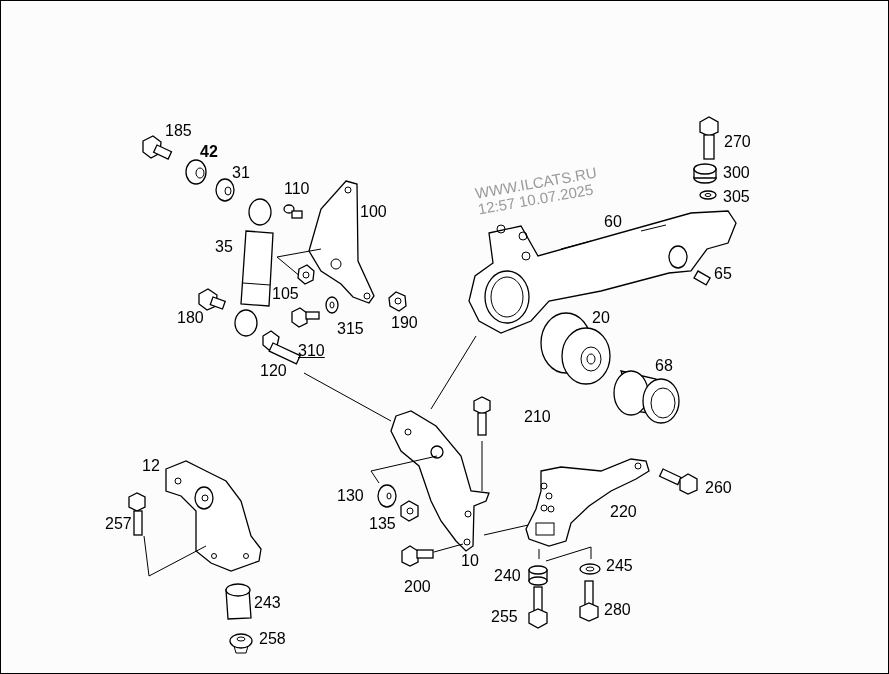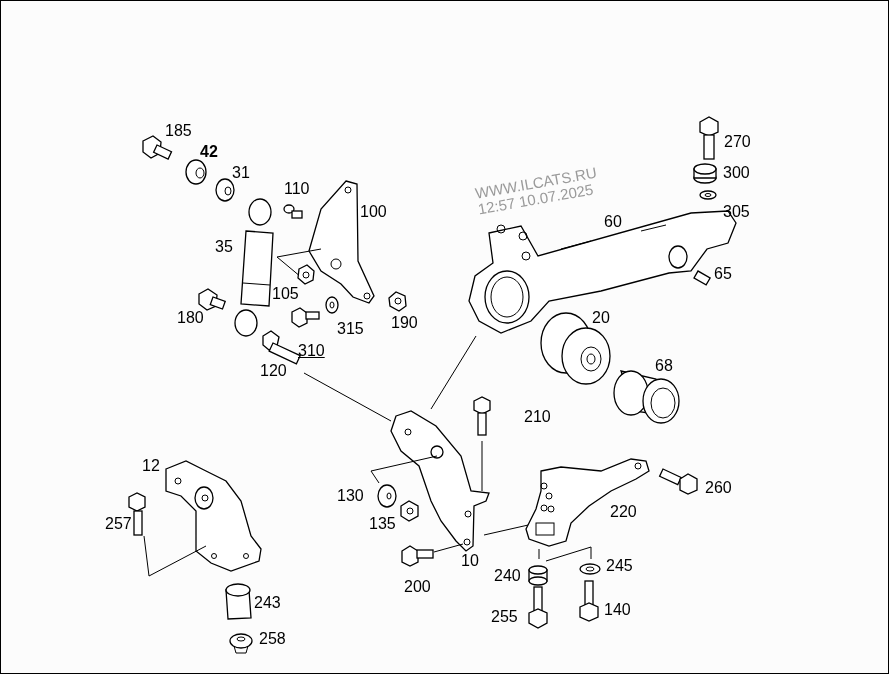--- a/index.html
+++ b/index.html
@@ -243,33 +243,33 @@
   <span class="lbl" style="left:359px;top:203px;">100</span>
   <span class="lbl" style="left:214px;top:238px;">35</span>
   <span class="lbl" style="left:271px;top:285px;">105</span>
   <span class="lbl" style="left:176px;top:309px;">180</span>
   <span class="lbl" style="left:297px;top:342px;text-decoration:underline;">310</span>
   <span class="lbl" style="left:336px;top:320px;">315</span>
   <span class="lbl" style="left:390px;top:314px;">190</span>
   <span class="lbl" style="left:259px;top:362px;text-align:center;">120</span>
   <span class="lbl" style="left:723px;top:133px;">270</span>
   <span class="lbl" style="left:722px;top:164px;">300</span>
-  <span class="lbl" style="left:722px;top:203px;">305</span>
+  <span class="lbl" style="left:722px;top:188px;">305</span>
   <span class="lbl" style="left:603px;top:213px;">60</span>
   <span class="lbl" style="left:713px;top:265px;">65</span>
   <span class="lbl" style="left:591px;top:309px;">20</span>
   <span class="lbl" style="left:654px;top:357px;">68</span>
   <span class="lbl" style="left:523px;top:408px;text-align:right;">210</span>
   <span class="lbl" style="left:141px;top:457px;">12</span>
   <span class="lbl" style="left:104px;top:515px;">257</span>
   <span class="lbl" style="left:336px;top:487px;">130</span>
   <span class="lbl" style="left:368px;top:515px;">135</span>
   <span class="lbl" style="left:704px;top:479px;">260</span>
   <span class="lbl" style="left:609px;top:503px;">220</span>
   <span class="lbl" style="left:460px;top:552px;">10</span>
   <span class="lbl" style="left:403px;top:578px;">200</span>
   <span class="lbl" style="left:493px;top:567px;">240</span>
   <span class="lbl" style="left:605px;top:557px;">245</span>
   <span class="lbl" style="left:253px;top:594px;">243</span>
   <span class="lbl" style="left:490px;top:608px;">255</span>
-  <span class="lbl" style="left:603px;top:601px;">140</span>
+  <span class="lbl" style="left:603px;top:601px;">280</span>
   <span class="lbl" style="left:258px;top:630px;">258</span>
 </div>
 
 </body></html>

